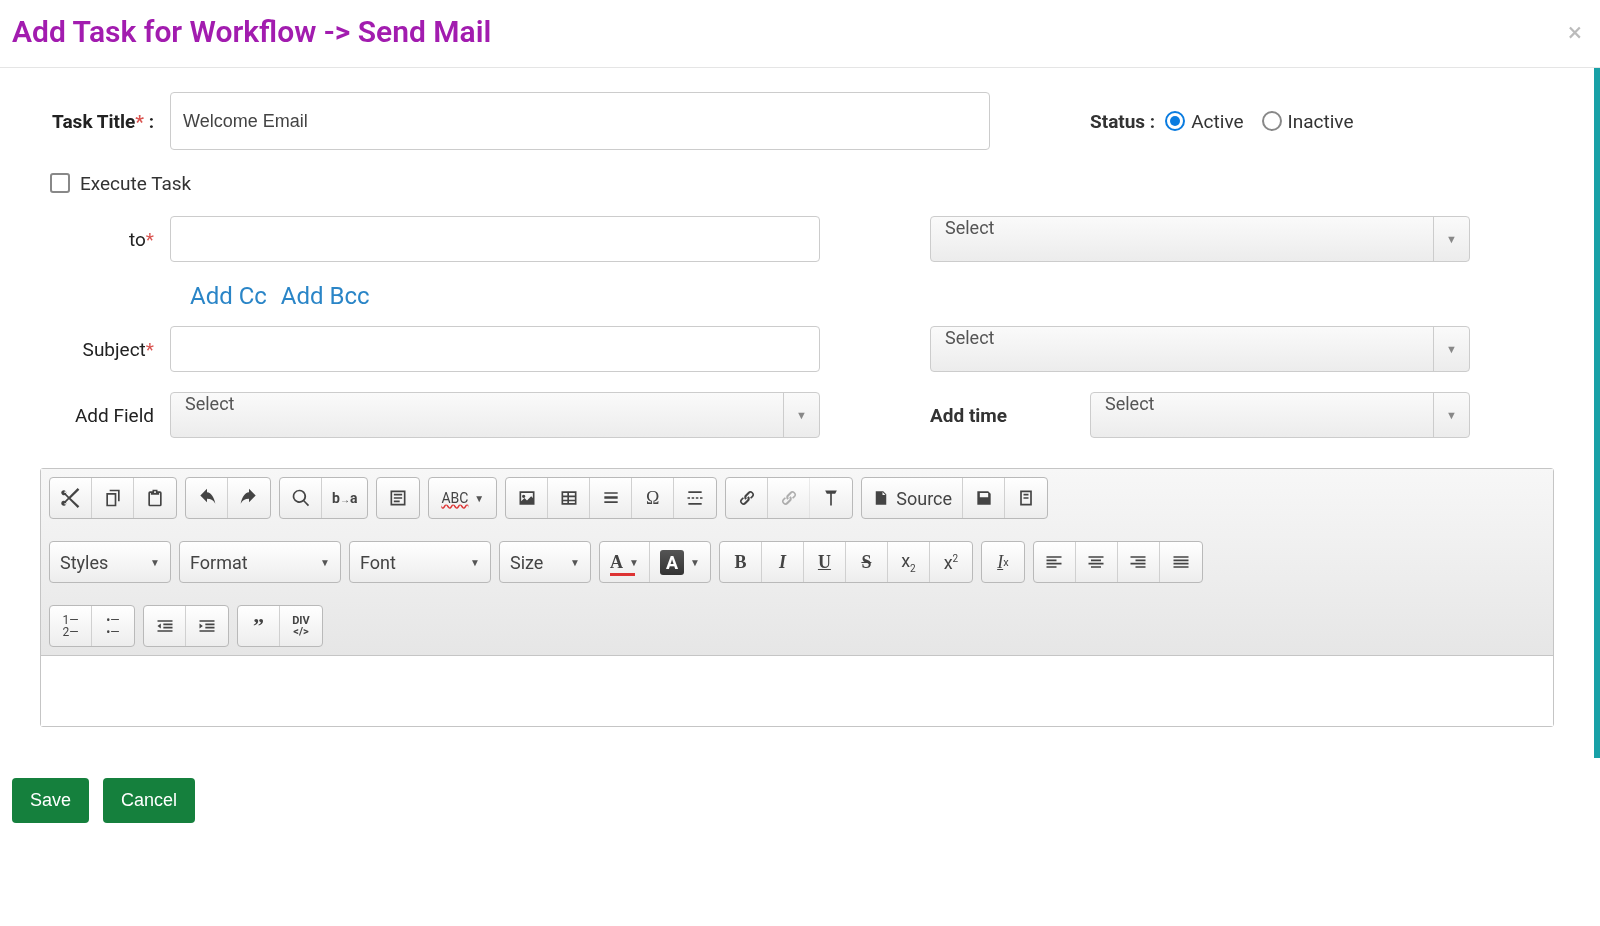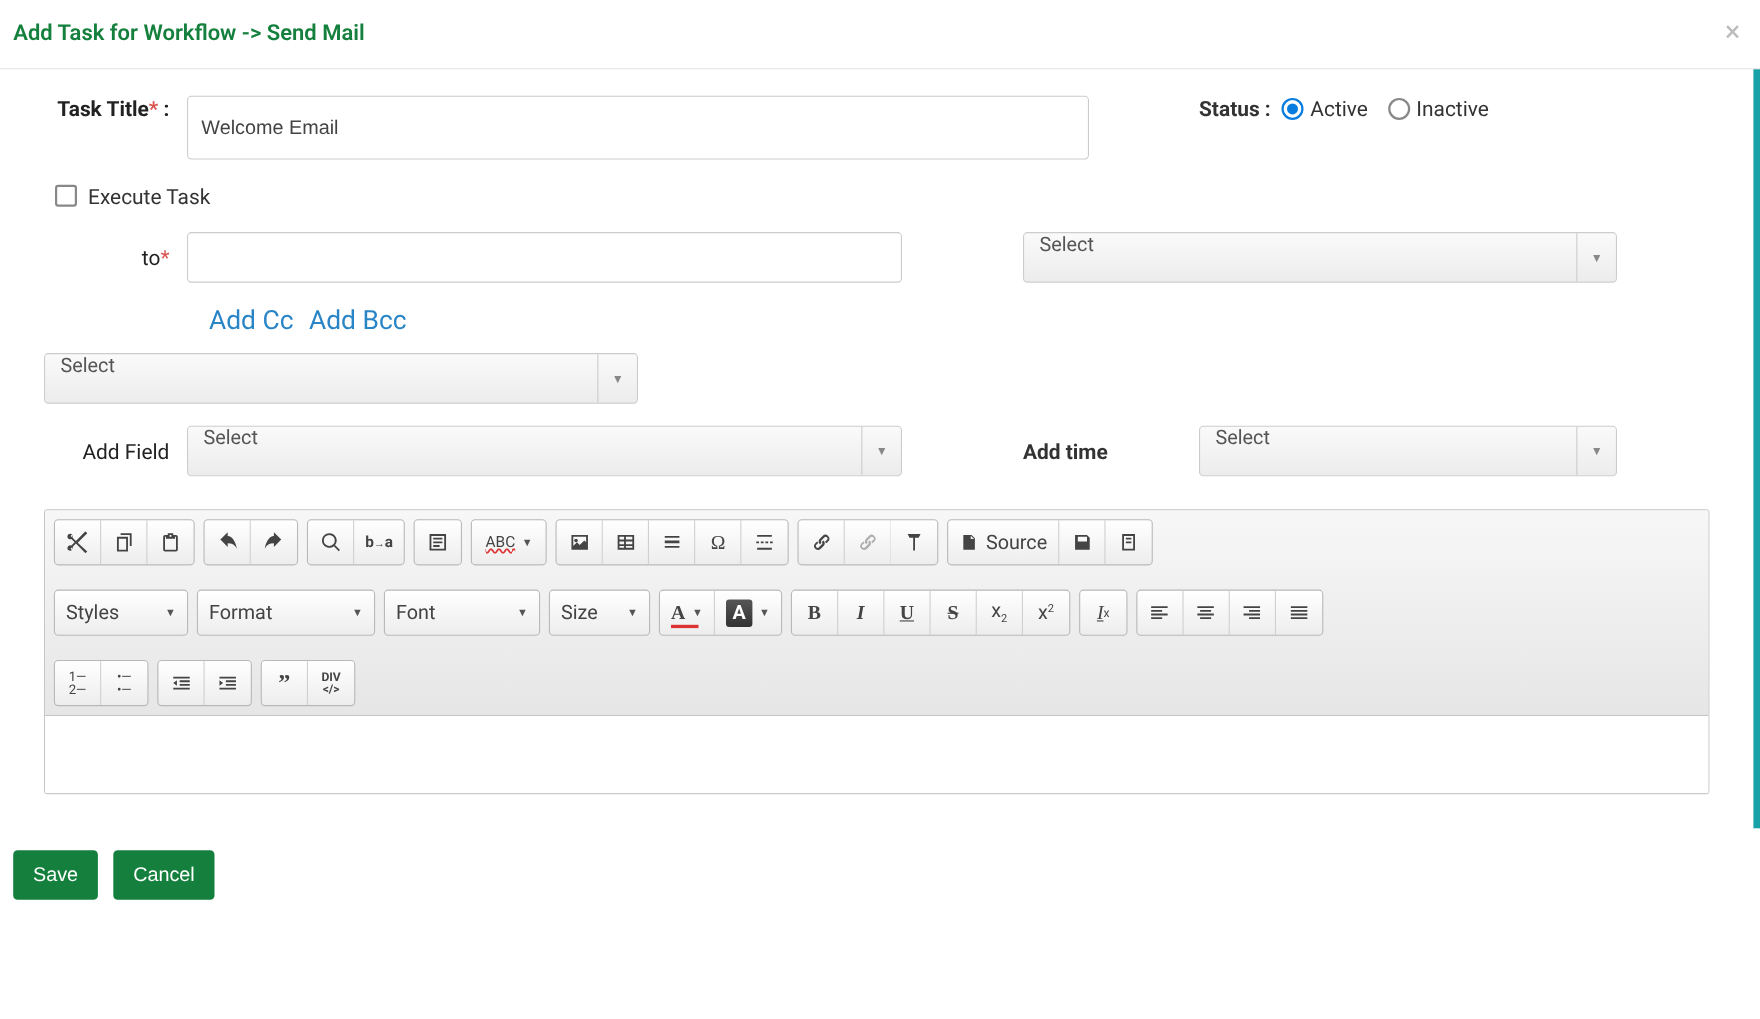--- a/index.html
+++ b/index.html
@@ -15,38 +15,38 @@
     padding: 0;
   }
   .modal-header {
     display: flex;
     justify-content: space-between;
     align-items: center;
     padding: 14px 12px 18px 12px;
     border-bottom: 1px solid #e5e5e5;
   }
   .modal-title {
-    font-size: 20px;
+    font-size: 30px;
     font-weight: 600;
-    color: #15803d;
+    color: #a21caf;
   }
   .close-x {
     font-size: 26px;
     color: #bbb;
     cursor: pointer;
     padding-right: 6px;
   }
   .modal-body {
     padding: 24px 40px 0 40px;
     border-right: 6px solid #18a1a7;
     min-height: 690px;
   }
   .form-row {
     display: flex;
-    align-items: flex-start;
+    align-items: center;
     margin-bottom: 18px;
   }
   .label-col {
     width: 130px;
     text-align: right;
     padding-right: 16px;
     font-size: 19px;
     color: #222;
   }
   .label-col.bold { font-weight: 700; }
@@ -294,20 +294,26 @@
         </div>
       </div>
     </div>
 
     <div class="links-row">
       <span class="link">Add Cc</span>
       <span class="link">Add Bcc</span>
     </div>
 
     <div class="two-col">
+      <div class="left-field">
+        <div class="label-col">
+          <span>Subject</span><span class="req">*</span>
+        </div>
+        <input class="std-input" value="" style="">
+      </div>
       <div class="right-field">
         <div class="dd dd-lg">
           <span class="dd-text">Select</span>
           <span class="dd-caret">▼</span>
         </div>
       </div>
     </div>
 
     <div class="two-col">
       <div class="left-field">

